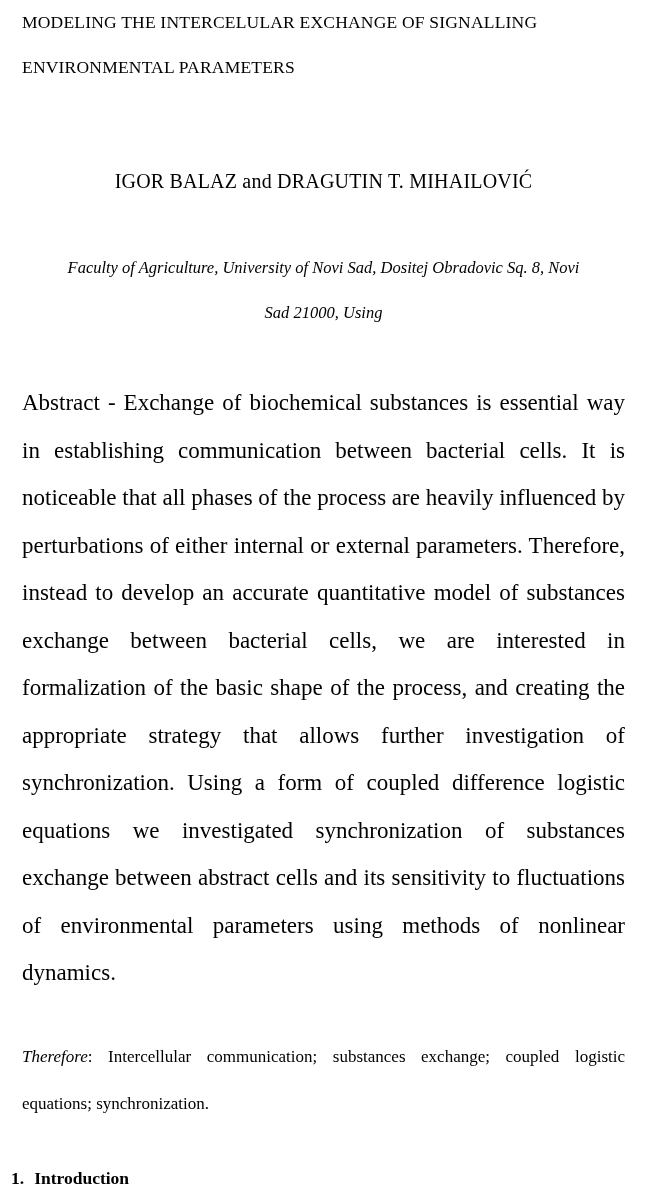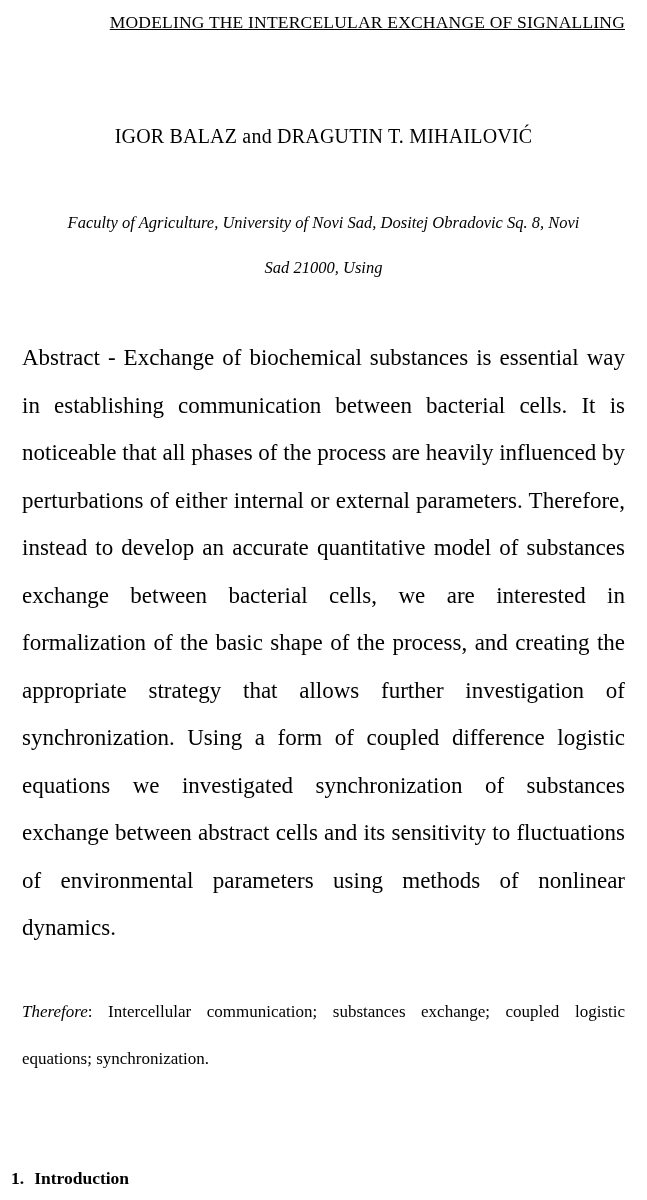--- a/index.html
+++ b/index.html
@@ -15,28 +15,27 @@
     overflow: hidden;
   }
   .page {
     position: relative;
     width: 647px;
     height: 1200px;
     box-sizing: border-box;
     padding: 0 22px;
   }
   .title {
-    text-align: right;
+    text-align: left;
     font-size: 17.5px;
     line-height: 45px;
     letter-spacing: 0.2px;
     margin: 0;
     padding-top: 0px;
     font-weight: normal;
-    text-decoration: underline;
   }
   .title .line {
     display: block;
     white-space: nowrap;
   }
   .authors {
     text-align: center;
     font-size: 20px;
     margin: 0;
     padding-top: 80px;
@@ -87,20 +86,21 @@
     margin-right: 10px;
   }
 </style>
 </head>
 <body>
 
 <div class="page">
 
   <h1 class="title">
     <span class="line">MODELING THE INTERCELULAR EXCHANGE OF SIGNALLING</span>
+    <span class="line">ENVIRONMENTAL PARAMETERS</span>
   </h1>
 
   <p class="authors">IGOR BALAZ and DRAGUTIN T. MIHAILOVIĆ</p>
 
   <p class="affiliation">
     <span class="line">Faculty of Agriculture, University of Novi Sad, Dositej Obradovic Sq. 8, Novi</span>
     <span class="line">Sad 21000, Using</span>
   </p>
 
   <p class="abstract"><span>Abstract  -  </span><span>Exchange of biochemical substances is essential way in establishing communication between bacterial cells. It is noticeable that all phases of the process are heavily influenced by perturbations of either internal or external parameters. Therefore, instead to develop an accurate quantitative model of substances exchange between bacterial cells, we are interested in formalization of the basic shape of the process, and creating the appropriate strategy that allows further investigation of synchronization. Using a form of coupled difference logistic equations we investigated synchronization of substances exchange between abstract cells and its sensitivity to fluctuations of environmental parameters using methods of nonlinear dynamics.</span></p>

